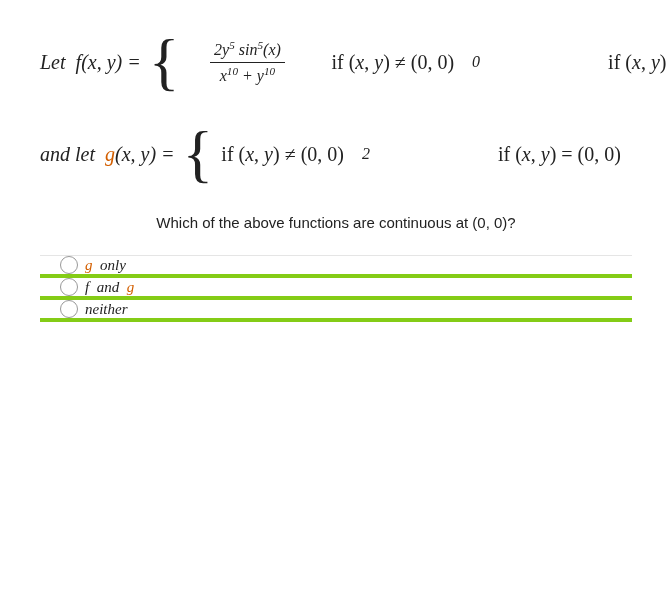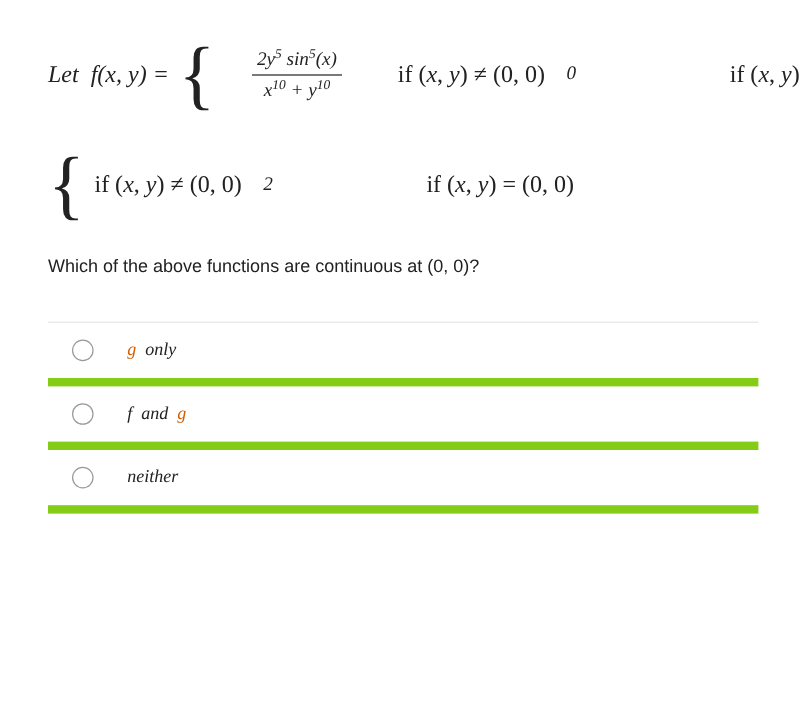--- a/index.html
+++ b/index.html
@@ -84,36 +84,37 @@
       font-size: 20px;
       white-space: nowrap;
     }
 
     .orange {
       color: #d35f00;
     }
 
     .question-text {
       font-size: 15px;
-      margin: 20px 0 37px 0;
+      margin: 20px 0 24px 0;
       color: #222;
       font-family: Arial, sans-serif;
       font-style: normal;
+      text-align: center;
     }
 
     .options-container {
       margin-top: 0;
     }
 
     .option-row {
       display: flex;
       align-items: center;
-      padding: 14px 20px;
-      border-bottom: 7px solid #84cc16;
-      gap: 28px;
+      padding: 0 20px;
+      border-bottom: 4px solid #84cc16;
+      gap: 7px;
     }
 
     .option-row:first-child {
       border-top: 1px solid #e5e5e5;
     }
 
     .radio-circle {
       width: 18px;
       height: 18px;
       border: 1.5px solid #999;
@@ -167,20 +168,23 @@
             if (<span class="italic">x</span>, <span class="italic">y</span>) = (0, 0)
           </div>
         </div>
       </div>
     </div>
   </div>
 </div>
 
 <div class="math-section">
   <div class="piecewise-row">
+    <div class="label">
+      and let &nbsp;<span class="italic orange">g</span>(<span class="italic">x</span>, <span class="italic">y</span>) =
+    </div>
     <div class="brace-container">
       <div class="big-brace">{</div>
       <div class="cases-block">
         <div class="case-row">
           <div class="case-condition">
             if (<span class="italic">x</span>, <span class="italic">y</span>) ≠ (0, 0)
           </div>
         </div>
         <div class="case-row">
           <div class="case-formula" style="text-align:left; padding-left:8px;">2</div>

